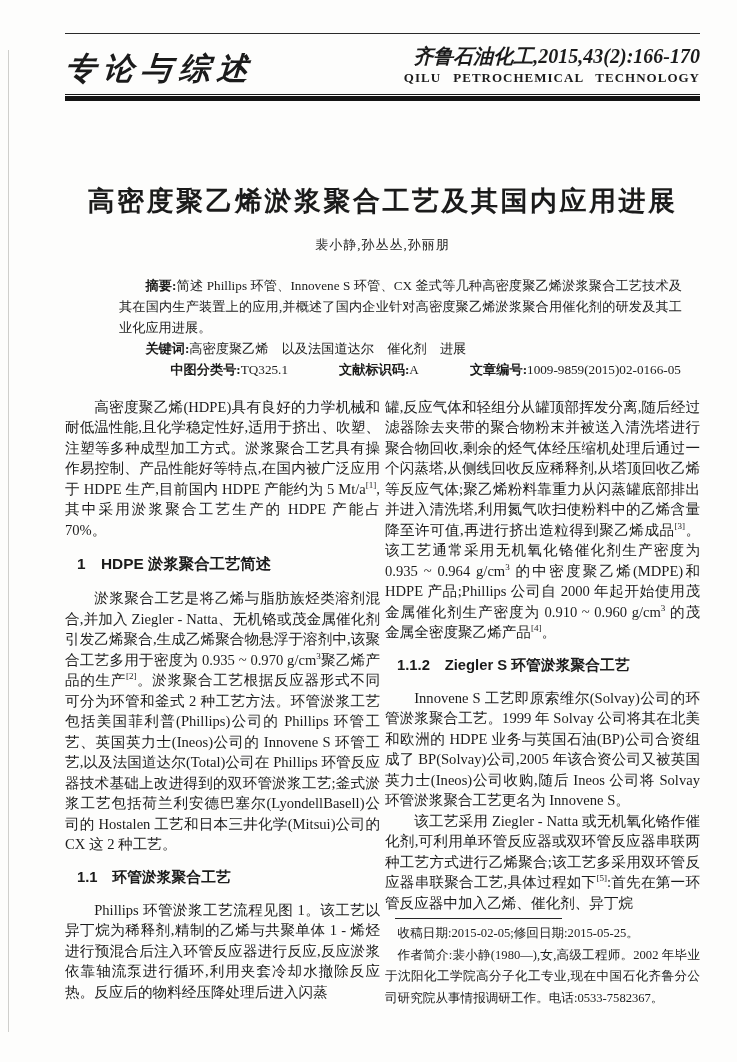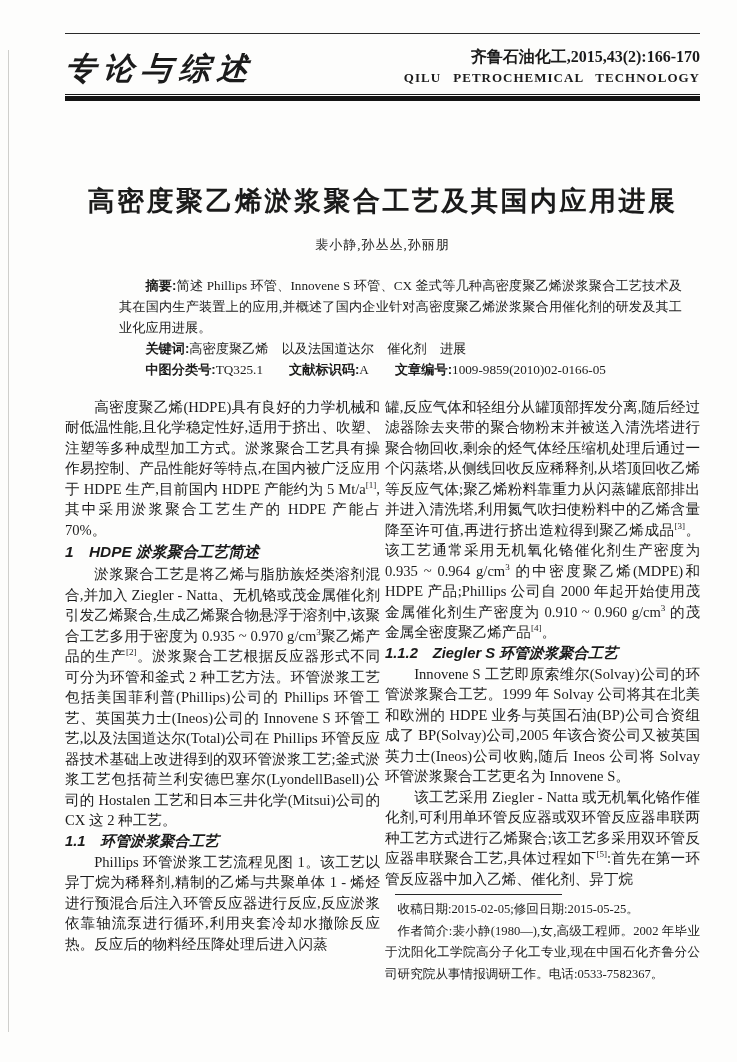--- a/index.html
+++ b/index.html
@@ -19,52 +19,52 @@
   .rule-thin{margin-top:33px;border-top:1.6px solid #2a2a2a;}
   .header-row{display:flex;justify-content:space-between;align-items:flex-end;height:58px;}
   .column-label{
     font-family:"Liberation Serif","DejaVu Serif",serif;
     font-style:italic;font-weight:bold;
     font-size:31px;letter-spacing:7px;
     transform:skewX(-4deg);
     padding-bottom:2px;
   }
   .journal-info{text-align:right;line-height:21px;padding-bottom:4px;}
-  .journal-cn{font-size:16px;font-weight:bold;}
+  .journal-cn{font-size:20px;font-weight:bold;font-style:italic;}
   .journal-en{font-size:13px;font-weight:bold;letter-spacing:1px;word-spacing:8px;}
   .rule-thick-wrap{margin-top:2px;}
   .rule-thick-a{border-top:1.5px solid #151515;margin-bottom:1px;}
   .rule-thick-b{height:4.5px;background:#151515;}
 
   
   .article-title{
     margin:82px 0 0 0;text-align:center;
     font-family:"Liberation Sans","DejaVu Sans",sans-serif;
     font-size:27px;font-weight:bold;letter-spacing:2.5px;
   }
   .authors{margin-top:17px;text-align:center;font-size:13px;letter-spacing:1px;}
   .affiliation{margin-top:7px;text-align:center;font-size:13px;}
 
   
   .abstract{margin:21px 18px 0 54px;font-size:13.2px;line-height:21px;text-align:justify;}
   .abstract p{margin:0;}
-  .abstract .lbl{font-family:Liberation Sans, sans-serif;font-weight:bold;}
+  .abstract .lbl{font-family:Liberation Serif, serif;font-weight:bold;}
   .abs-p{text-indent:2em;}
   .kw-p,.clc-p{text-indent:2em;}
-  .clc-p .pair{margin-right:26px;}
+  .clc-p .pair{margin-right:26px;margin-left:25px;}
   .clc-p .pair:last-child{margin-right:0;}
 
   
   .columns{display:flex;gap:5px;margin-top:17px;}
   .col{flex:1;min-width:0;font-size:14.6px;line-height:20.5px;text-align:justify;}
   .col p.para{margin:0;text-indent:2em;}
   .col p.para.noindent{text-indent:0;}
   .col .heading{
     font-family:"Liberation Sans","DejaVu Sans",sans-serif;
-    font-weight:bold;text-indent:0;margin:0;font-style:italic;
+    font-weight:bold;text-indent:0;margin:12px;
   }
   .col .heading.h2{font-size:15.4px;line-height:24px;}
   .col .heading.h3,.col .heading.h4{font-size:14.8px;line-height:21px;}
   sup{font-size:0.62em;line-height:0;}
 
   
   .footnote{margin-top:5px;font-size:12.6px;line-height:21.5px;text-align:justify;}
   .footnote-rule{width:167px;border-top:1.5px solid #262626;margin:0 0 4px 10px;}
   .footnote p{margin:0;text-indent:1em;}
 </style>
@@ -87,21 +87,21 @@
       <div class="rule-thick-a"></div>
       <div class="rule-thick-b"></div>
     </div>
 
     <h1 class="article-title">高密度聚乙烯淤浆聚合工艺及其国内应用进展</h1>
     <div class="authors">裴小静,孙丛丛,孙丽朋</div>
 
     <div class="abstract">
       <p class="abs-p"><span class="lbl">摘要:</span><span>简述 Phillips 环管、Innovene S 环管、CX 釜式等几种高密度聚乙烯淤浆聚合工艺技术及其在国内生产装置上的应用,并概述了国内企业针对高密度聚乙烯淤浆聚合用催化剂的研发及其工业化应用进展。</span></p>
       <p class="kw-p"><span class="lbl">关键词:</span><span>高密度聚乙烯　以及法国道达尔　催化剂　进展</span></p>
-      <p class="clc-p"><span class="pair"><span class="lbl">中图分类号:</span><span>TQ325.1</span></span><span class="pair"><span class="lbl">文献标识码:</span><span>A</span></span><span class="pair"><span class="lbl">文章编号:</span><span>1009-9859(2010)02-0166-05</span></span></p>
+      <p class="clc-p"><span class="pair"><span class="lbl">中图分类号:</span><span>TQ325.1</span></span><span class="pair"><span class="lbl">文献标识码:</span><span>A</span></span><span class="pair"><span class="lbl">文章编号:</span><span>1009-9859(2015)02-0166-05</span></span></p>
     </div>
 
     <div class="columns">
       <div class="col" id="col-left">
           <p class="para"><span>高密度聚乙烯(HDPE)具有良好的力学机械和耐低温性能,且化学稳定性好,适用于挤出、吹塑、注塑等多种成型加工方式。淤浆聚合工艺具有操作易控制、产品性能好等特点,在国内被广泛应用于 HDPE 生产,目前国内 HDPE 产能约为 5 Mt/a</span><sup>[1]</sup><span>,其中采用淤浆聚合工艺生产的 HDPE 产能占 70%。</span></p>
           <div class="heading h2"><span>1　HDPE 淤浆聚合工艺简述</span></div>
           <p class="para"><span>淤浆聚合工艺是将乙烯与脂肪族烃类溶剂混合,并加入 Ziegler - Natta、无机铬或茂金属催化剂引发乙烯聚合,生成乙烯聚合物悬浮于溶剂中,该聚合工艺多用于密度为 0.935 ~ 0.970 g/cm</span><sup>3</sup><span>聚乙烯产品的生产</span><sup>[2]</sup><span>。淤浆聚合工艺根据反应器形式不同可分为环管和釜式 2 种工艺方法。环管淤浆工艺包括美国菲利普(Phillips)公司的 Phillips 环管工艺、英国英力士(Ineos)公司的 Innovene S 环管工艺,以及法国道达尔(Total)公司在 Phillips 环管反应器技术基础上改进得到的双环管淤浆工艺;釜式淤浆工艺包括荷兰利安德巴塞尔(LyondellBasell)公司的 Hostalen 工艺和日本三井化学(Mitsui)公司的 CX 这 2 种工艺。</span></p>
           <div class="heading h3"><span>1.1　环管淤浆聚合工艺</span></div>
           <p class="para"><span>Phillips 环管淤浆工艺流程见图 1。该工艺以异丁烷为稀释剂,精制的乙烯与共聚单体 1 - 烯烃进行预混合后注入环管反应器进行反应,反应淤浆依靠轴流泵进行循环,利用夹套冷却水撤除反应热。反应后的物料经压降处理后进入闪蒸</span></p>
         </div>

